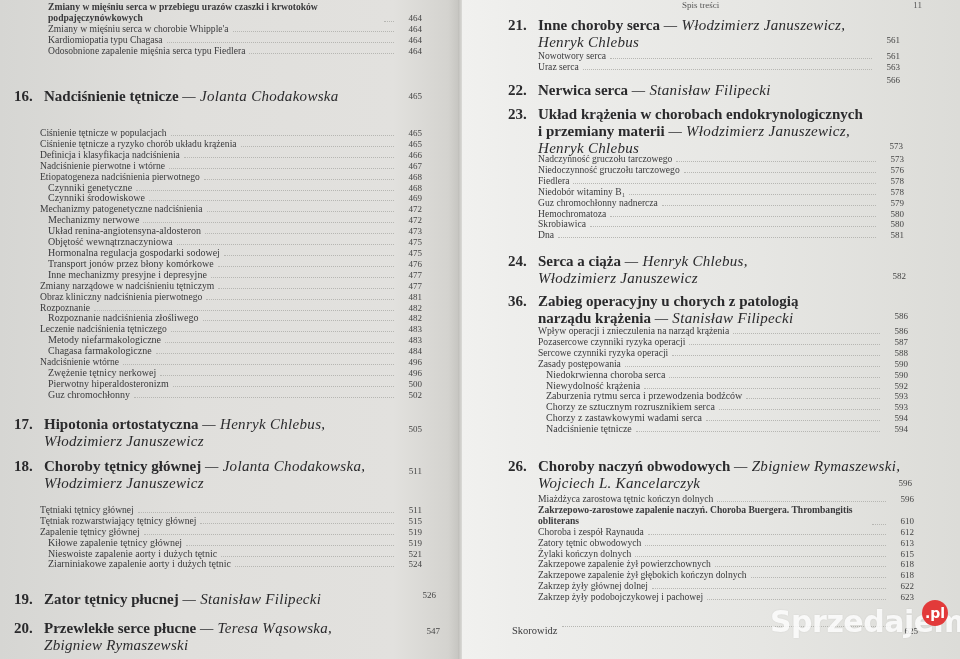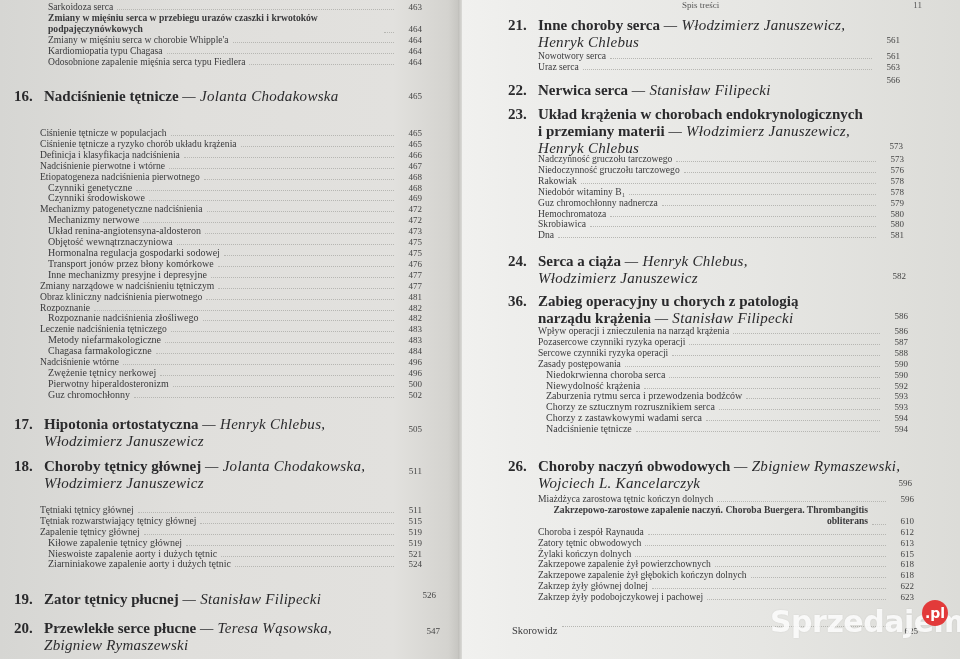--- a/index.html
+++ b/index.html
@@ -63,25 +63,20 @@
       border-radius: 50%; background: #e23a3a; color: #fff;
       font-family: "DejaVu Sans", sans-serif; font-size: 14px; font-weight: bold;
       display: flex; align-items: center; justify-content: center;
     }
   </style>
 </head>
 <body>
 
 <div class="page page-left">
   <div class="entries" style="left:48px; top:2px; width:374px;">
-    <div class="entry">
-        <span class="label">Sarkoidoza serca</span>
-        <span class="leader"></span>
-        <span class="pg">463</span>
-      </div>
     <div class="entry wrap" style="align-items:flex-end;">
         <span class="label" style="width:340px;">Zmiany w mięśniu serca w przebiegu urazów czaszki i krwotoków podpajęczynówkowych</span>
         <span class="leader"></span>
         <span class="pg">464</span>
       </div>
     <div class="entry">
         <span class="label">Zmiany w mięśniu serca w chorobie Whipple'a</span>
         <span class="leader"></span>
         <span class="pg">464</span>
       </div>
@@ -334,21 +329,21 @@
         <span class="label">Nadczynność gruczołu tarczowego</span>
         <span class="leader"></span>
         <span class="pg">573</span>
       </div>
     <div class="entry">
         <span class="label">Niedoczynność gruczołu tarczowego</span>
         <span class="leader"></span>
         <span class="pg">576</span>
       </div>
     <div class="entry">
-        <span class="label">Rakowiak</span>
+        <span class="label">Fiedlera</span>
         <span class="leader"></span>
         <span class="pg">578</span>
       </div>
     <div class="entry">
         <span class="label">Niedobór witaminy B₁</span>
         <span class="leader"></span>
         <span class="pg">578</span>
       </div>
     <div class="entry">
         <span class="label">Guz chromochłonny nadnercza</span>
@@ -441,21 +436,21 @@
     <div class="body"><span class="title">Choroby naczyń obwodowych</span> <span class="author">— Zbigniew Rymaszewski,</span><br><span class="author">Wojciech L. Kancelarczyk</span></div>
     <span class="page-no" style="bottom:0px;">596</span>
   </div>
   <div class="entries" style="left:76px; top:494px; width:376px;">
     <div class="entry">
         <span class="label">Miażdżyca zarostowa tętnic kończyn dolnych</span>
         <span class="leader"></span>
         <span class="pg">596</span>
       </div>
     <div class="entry wrap" style="align-items:flex-end;">
-        <span class="label" style="width:330px;text-align:right;">Zakrzepowo-zarostowe zapalenie naczyń. Choroba Buergera. Thrombangitis obliterans</span>
+        <span class="label" style="width:330px;">Zakrzepowo-zarostowe zapalenie naczyń. Choroba Buergera. Thrombangitis obliterans</span>
         <span class="leader"></span>
         <span class="pg">610</span>
       </div>
     <div class="entry">
         <span class="label">Choroba i zespół Raynauda</span>
         <span class="leader"></span>
         <span class="pg">612</span>
       </div>
     <div class="entry">
         <span class="label">Zatory tętnic obwodowych</span>

